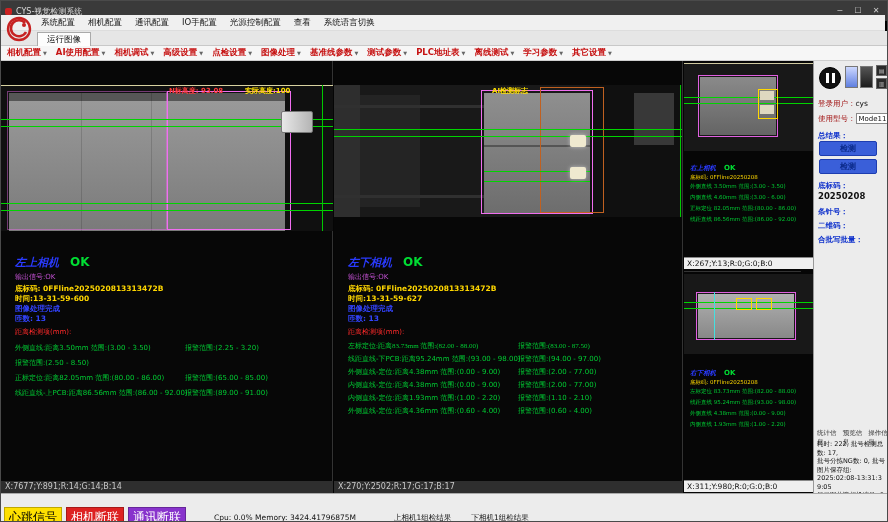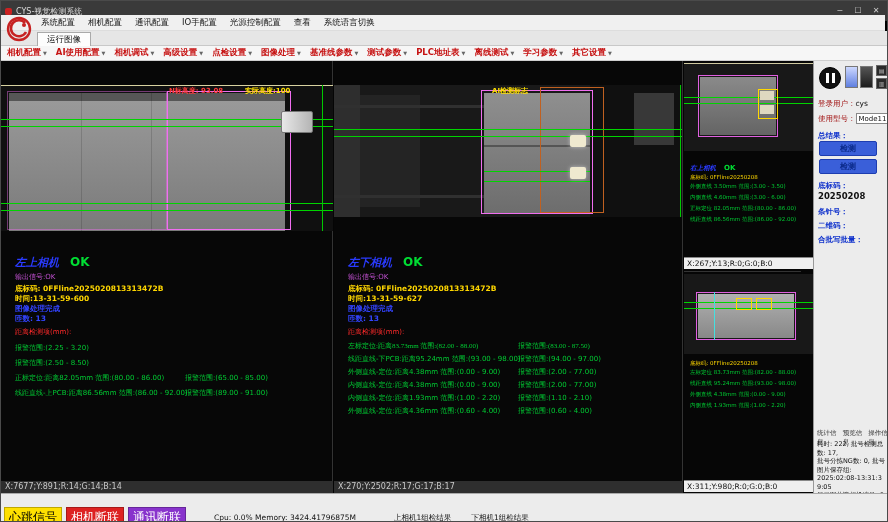--- a/index.html
+++ b/index.html
@@ -204,20 +204,21 @@
           <span class="t-ok">OK</span>
         </div>
         <div class="t-purple" style="margin-top:2px;">输出信号:OK</div>
         <div class="t-yellow" style="margin-top:2px;">底标码: 0FFline2025020813313472B</div>
         <div class="t-yellow">时间:13-31-59-600</div>
         <div class="t-blue">图像处理完成</div>
         <div class="t-blue">匝数: 13</div>
         <div class="t-red" style="margin-top:3px;">距离检测项(mm):</div>
         <div style="margin-top:4px;">
           <div class="mrow">
+              <span class="ml">外侧直线:距离3.50mm 范围:(3.00 - 3.50)</span>
               <span class="mr">报警范围:(2.25 - 3.20)</span>
             </div>
           <div class="mrow">
               <span class="mr">报警范围:(2.50 - 8.50)</span>
             </div>
           <div class="mrow">
               <span class="ml">正标定位:距离82.05mm 范围:(80.00 - 86.00)</span>
               <span class="mr">报警范围:(65.00 - 85.00)</span>
             </div>
           <div class="mrow">
@@ -321,20 +322,24 @@
         <div class="cam-img" style="left:0;top:2px;width:129px;height:80px;background:#181818;">
           <div class="shape" style="left:14px;top:20px;width:96px;height:44px;background:linear-gradient(180deg,#b0b0b0,#888);"></div>
           <div class="shape" style="left:12px;top:18px;width:100px;height:48px;border:1px solid #e060e0;"></div>
           <div class="shape" style="left:0;top:28px;width:129px;height:1px;background:#00d400;"></div>
           <div class="shape" style="left:0;top:34px;width:129px;height:1px;background:#00d400;"></div>
           <div class="shape" style="left:52px;top:24px;width:16px;height:12px;border:1px solid #ffd800;"></div>
           <div class="shape" style="left:72px;top:24px;width:16px;height:12px;border:1px solid #ffd800;"></div>
           <div class="shape" style="left:30px;top:18px;width:1px;height:48px;background:#44e0e0;"></div>
         </div>
         <div class="s-txt" style="top:88px;">
+          <div>
+            <span class="s-title">右下相机</span>
+            <span class="s-ok">OK</span>
+          </div>
           <div class="s-yellow">底标码: 0FFline20250208</div>
           <div class="s-green">左标定位 83.73mm 范围:(82.00 - 88.00)</div>
           <div class="s-green">线距直线 95.24mm 范围:(93.00 - 98.00)</div>
           <div class="s-green">外侧直线 4.38mm 范围:(0.00 - 9.00)</div>
           <div class="s-green">内侧直线 1.93mm 范围:(1.00 - 2.20)</div>
         </div>
         <div class="s-coord" style="top:208px;">X:311;Y:980;R:0;G:0;B:0</div>
       </div>
     </div>
 

